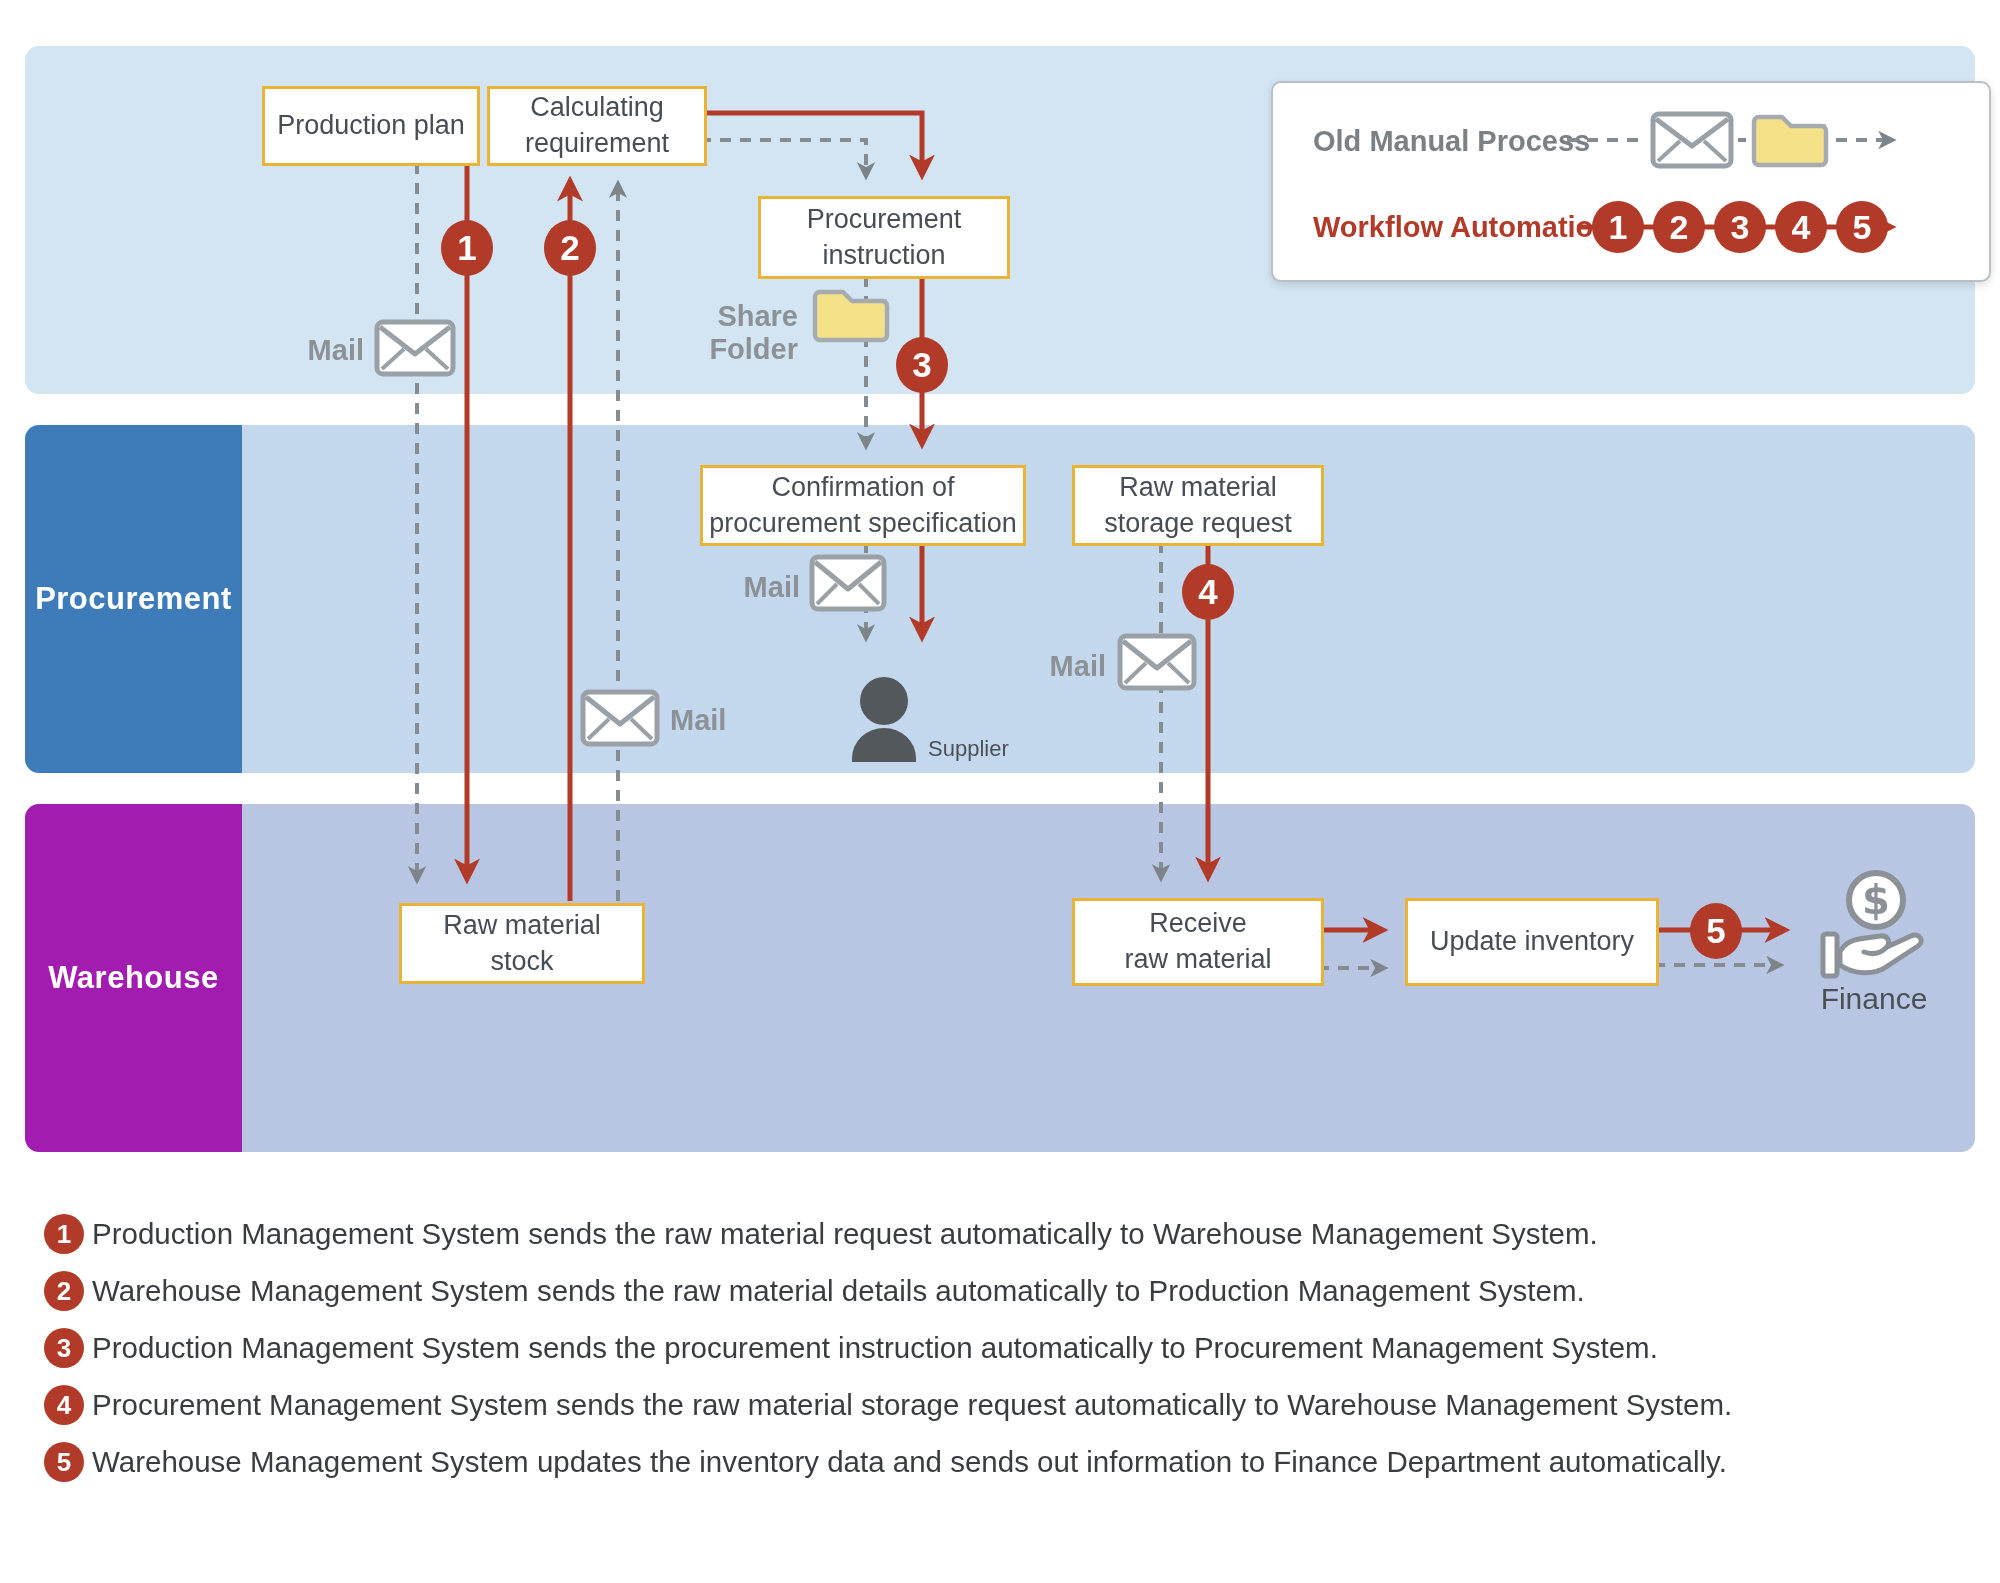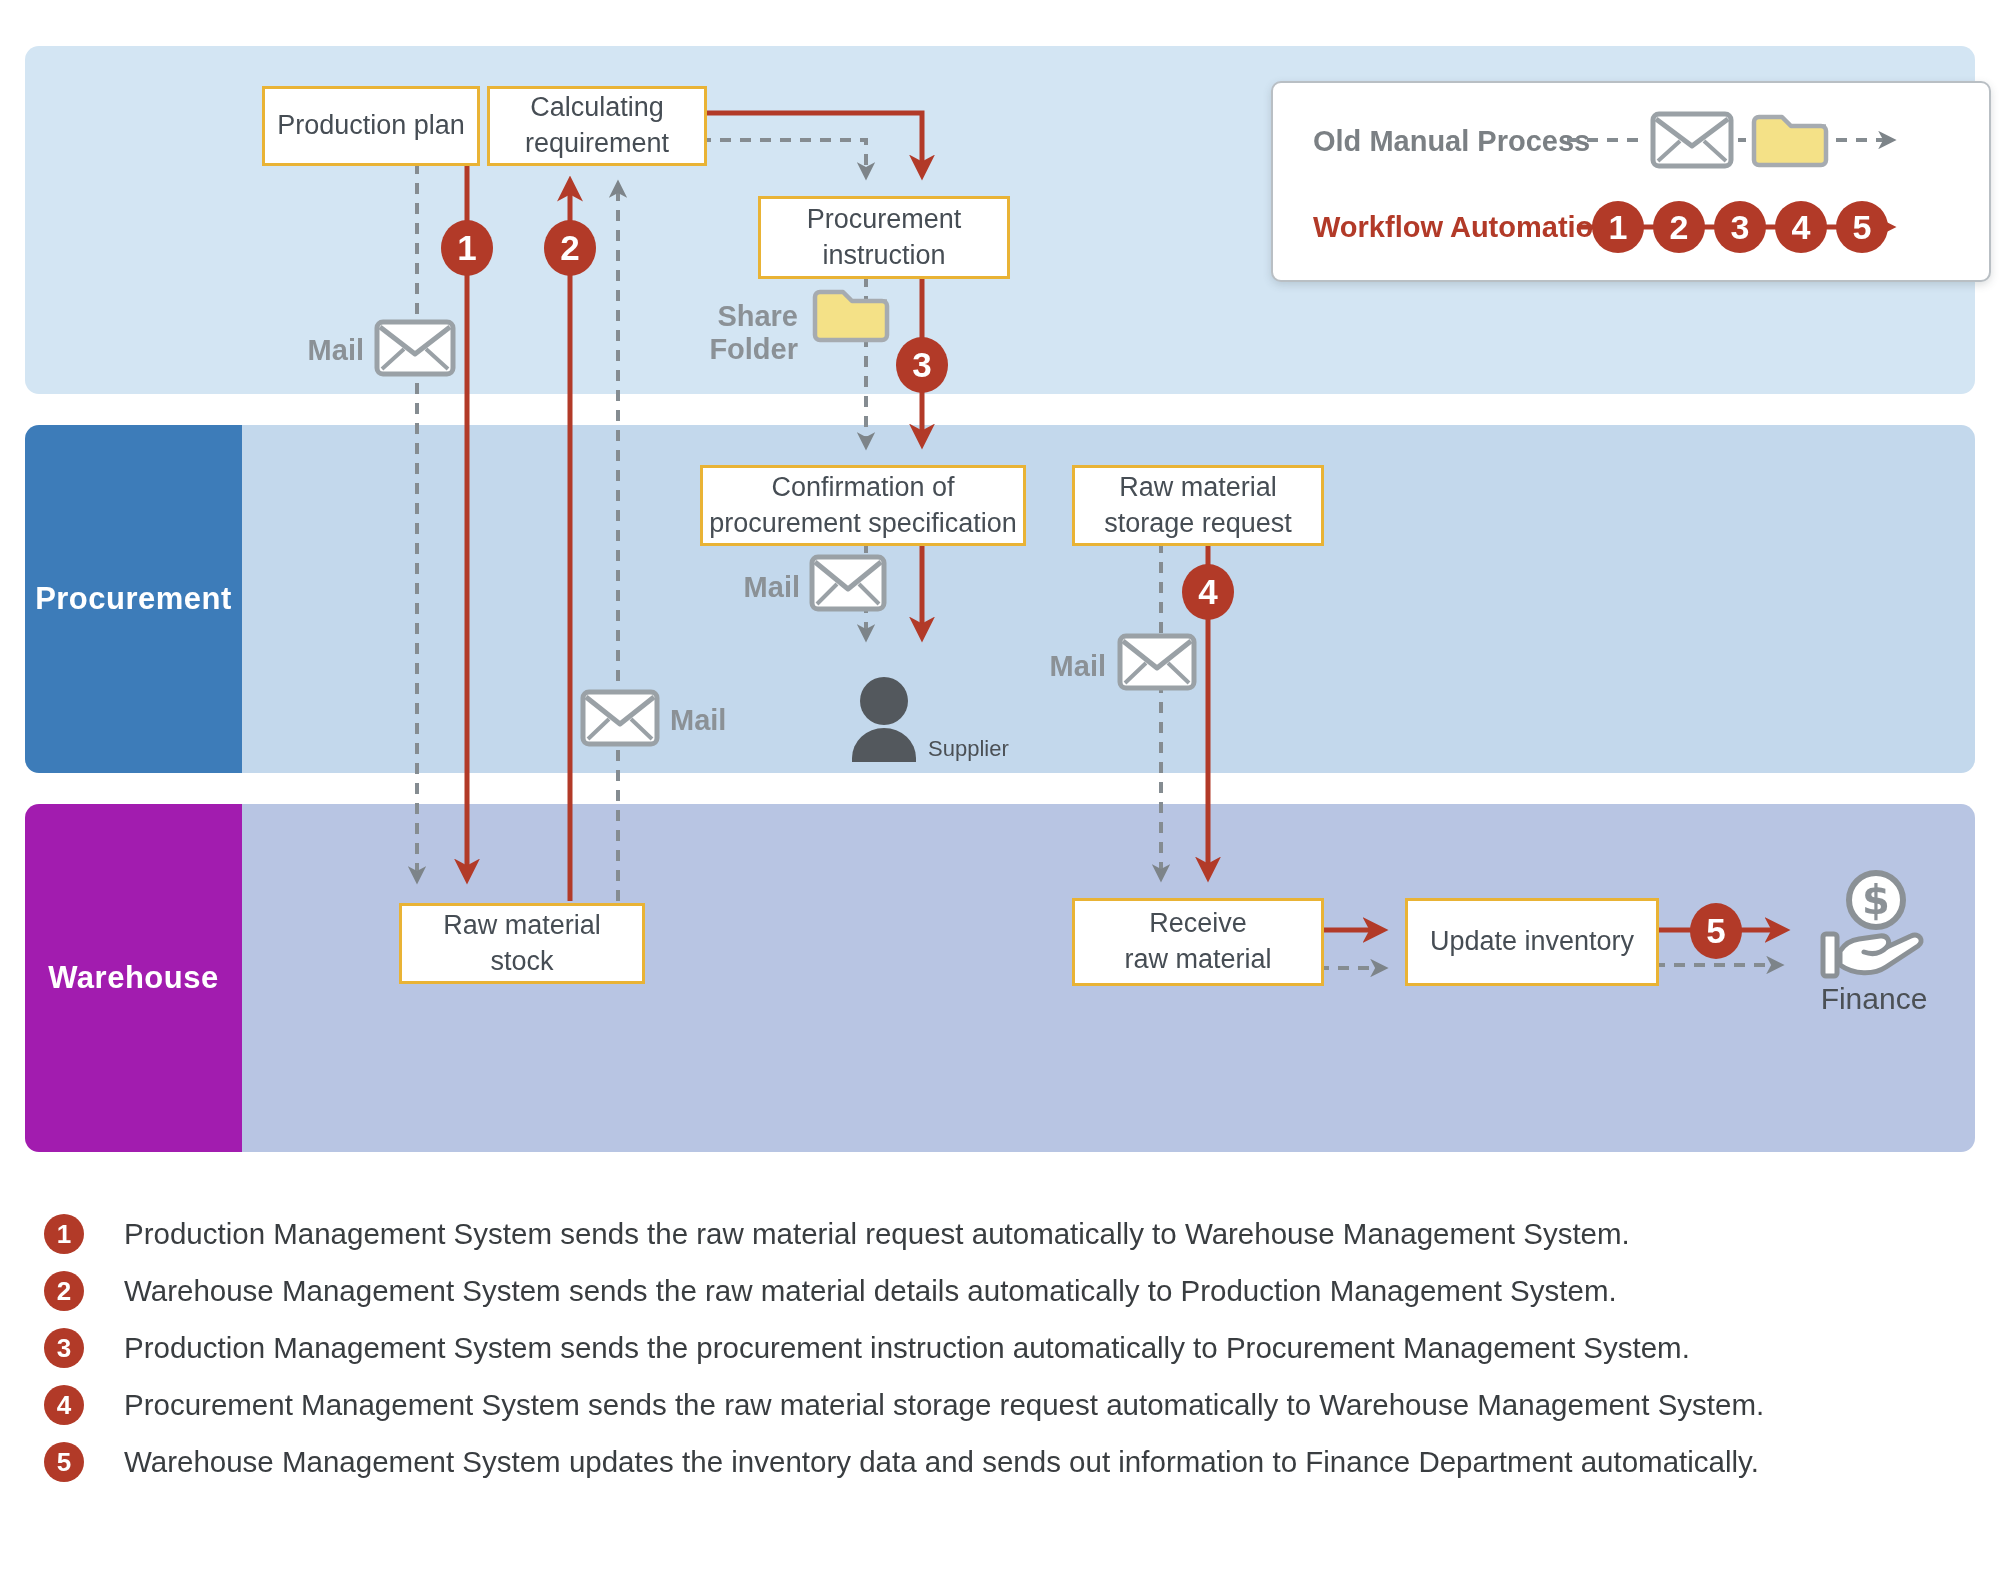--- a/index.html
+++ b/index.html
@@ -41,21 +41,21 @@
   
   .legend{position:absolute;left:1243px;top:81px;width:716px;height:197px;background:#ffffff;
           border:2px solid #b9bfc4;border-radius:10px;box-shadow:0 3px 8px rgba(60,70,80,.18);z-index:1;margin-left:28px;}
   .legend-old{position:absolute;left:40px;top:42px;font-size:29px;font-weight:bold;color:#7b8084;}
   .legend-wf {position:absolute;left:40px;top:128px;font-size:29px;font-weight:bold;color:#b23a28;}
 
   
   .steps{position:absolute;left:44px;top:1214px;width:1915px;display:flex;
          flex-direction:column;gap:17px;z-index:1;}
   .step{display:flex;align-items:center;}
-  .step-text{margin-left:40px;color:#393d40;font-size:29.5px;line-height:40px;}
+  .step-text{margin-left:8px;color:#393d40;font-size:29.5px;line-height:40px;}
 </style>
 </head>
 <body>
 
 <div class="stage">
 
   <div class="lane lane-production" style="top:46px;">
     <div class="lane-body"></div>
   </div>
   <div class="lane lane-procurement" style="top:425px;">

